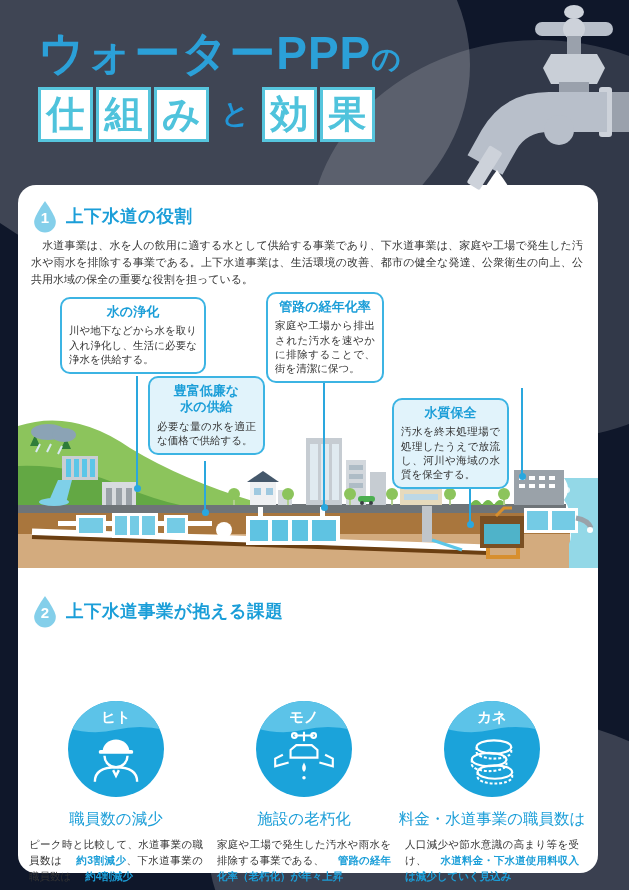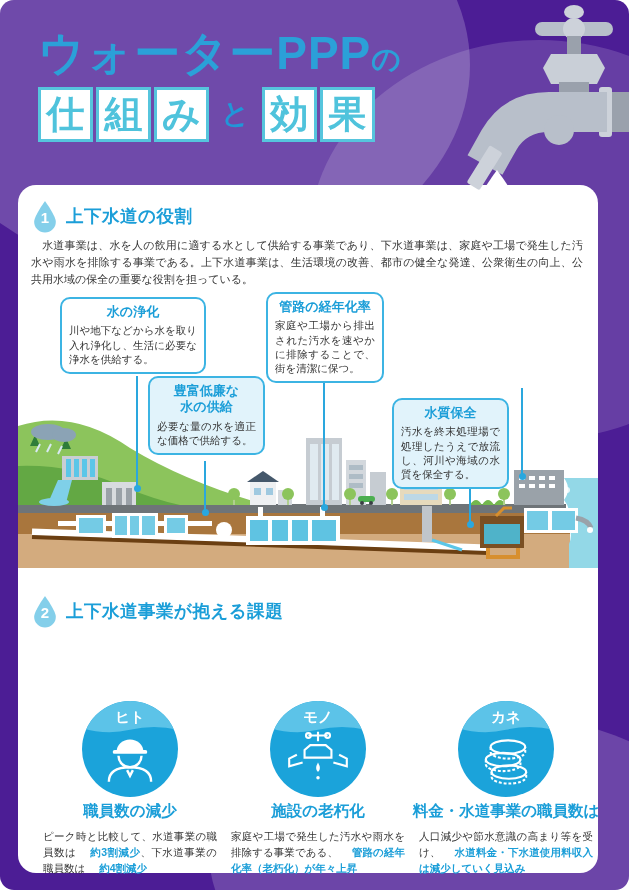--- a/index.html
+++ b/index.html
@@ -1,17 +1,17 @@
 <!DOCTYPE html>
 <html><head>
 <meta charset="utf-8">
 <style>
   html,body{margin:0;padding:0;}
   body{font-family:"Liberation Sans","DejaVu Sans",sans-serif;}
-  .page{position:relative;width:629px;height:890px;background:#4c1d95;overflow:hidden;border-radius:14px;}
+  .page{position:relative;width:629px;height:890px;background:#0f172a;overflow:hidden;}
   
   .deco{position:absolute;border-radius:50%;background:rgba(255,255,255,0.20);}
   .deco1{top:-150px;left:-90px;width:560px;height:430px;}
   .deco2{top:40px;right:-140px;width:460px;height:400px;background:rgba(255,255,255,0.15);}
   .deco3{bottom:-120px;left:210px;width:520px;height:300px;background:rgba(255,255,255,0.18);}
 
   
   .header{position:absolute;top:0;left:0;width:629px;height:185px;}
   .title-block{position:absolute;top:28px;left:38px;z-index:3;}
   .title-line1{color:#2ba0d8;font-weight:800;font-size:46px;line-height:1.1;letter-spacing:1px;}
@@ -53,24 +53,24 @@
   .callout-title{text-align:center;font-size:13px;font-weight:800;color:#1b9ed8;line-height:1.25;margin-bottom:3px;}
   .callout-title span{display:block;}
   .callout-body{font-size:10.5px;color:#333333;line-height:1.36;text-align:justify;}
   .c1{left:42px;top:9px;width:146px;}
   .c2{left:248px;top:4px;width:118px;}
   .c3{left:450px;top:2px;width:126px;}
   .c4{left:130px;top:88px;width:117px;}
   .c5{left:374px;top:110px;width:117px;}
 
   
-  .challenges{position:absolute;top:516px;left:18px;width:564px;display:flex;}
+  .challenges{position:absolute;top:516px;left:4px;width:564px;display:flex;}
   .challenge{width:193px;text-align:center;}
   .circle{width:96px;height:96px;margin:0 auto;}
-  .ch-head{margin-top:0;font-size:15.5px;font-weight:700;color:#1b9ed8;}
+  .ch-head{margin-top:8px;font-size:15.5px;font-weight:400;color:#1b9ed8;}
   .ch-body{width:174px;margin:7px auto 0 auto;font-size:10.5px;line-height:1.5;color:#333333;text-align:justify;}
   .ch-body .em{color:#1b9ed8;font-weight:800;margin-left:14px;}
 </style>
 </head>
 <body>
 
 <div class="page">
   <div class="deco deco1"></div>
   <div class="deco deco2"></div>
   <div class="deco deco3"></div>

